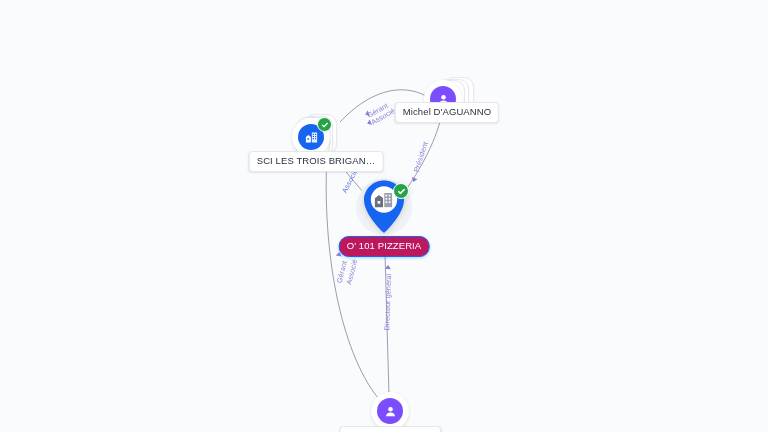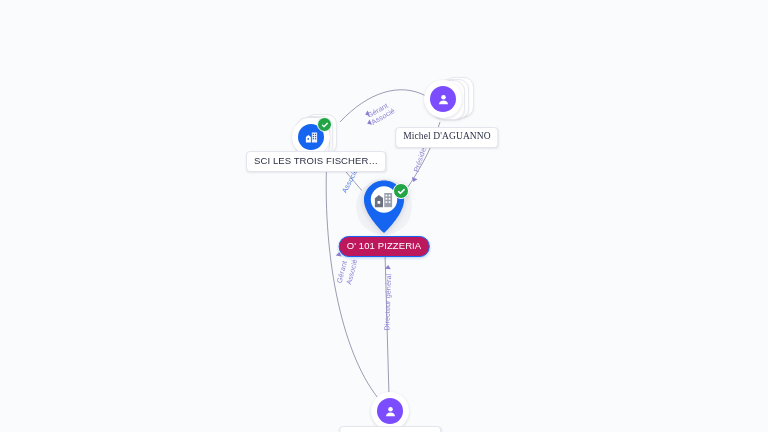--- a/index.html
+++ b/index.html
@@ -212,36 +212,36 @@
           <rect x="5.5" y="13" width="2.5" height="2.5" fill="#1565f0"></rect>
         </svg>
       </div>
       <div class="badge-check" style="right:-2px; top:-1px;">
         <svg width="8" height="8" viewBox="0 0 12 12" aria-hidden="true">
           <path d="M2.2 6.2l2.3 2.3 5-5" fill="none" stroke="#ffffff" stroke-width="2" stroke-linecap="round" stroke-linejoin="round"></path>
         </svg>
       </div>
     </div>
   </div>
-  <div class="node-label" style="left:316px; top:151px;">SCI LES TROIS FISCHER…</div>
+  <div class="node-label" style="left:316px; top:151px;">SCI LES TROIS BRIGAN…</div>
 
   <div class="node" style="left:447px; top:99px; width:58px; height:52px;">
     <div class="stack" style="left:26px; top:4px; width:28px; height:38px;"></div>
     <div class="stack" style="left:21px; top:6px; width:28px; height:38px;"></div>
     <div class="stack" style="left:15px; top:7px; width:30px; height:38px; border-radius:11px;"></div>
     <div class="avatar-ring" style="position:absolute; left:6px; top:7px;">
       <div class="avatar-disc person">
         <svg width="15" height="15" viewBox="0 0 24 24" aria-hidden="true">
           <circle cx="12" cy="8.5" r="3.6" fill="#ffffff"></circle>
           <path d="M4.8 19.5c0-3.8 3.2-6 7.2-6s7.2 2.2 7.2 6z" fill="#ffffff"></path>
         </svg>
       </div>
     </div>
   </div>
-  <div class="node-label" style="left:447px; top:127px;font-family:Liberation Serif, serif;">Michel D'AGUANNO</div>
+  <div class="node-label" style="left:447px; top:102px;">Michel D'AGUANNO</div>
 
   <div class="node" style="left:384px; top:212px; width:56px; height:62px;">
     <div class="pin-halo"></div>
     <div class="pin-wrap" style="position:absolute; left:1px; top:-4px;">
       <svg width="54" height="60" viewBox="0 0 54 60" aria-hidden="true">
         <path d="M27 3.5c-11 0-20 8.7-20 19.5 0 13.5 16.3 29.5 19.1 32.3.5.5 1.3.5 1.8 0C30.7 52.5 47 36.5 47 23 47 12.2 38 3.5 27 3.5z" fill="#1565f0"></path>
         <circle cx="27" cy="22.5" r="13.2" fill="#ffffff"></circle>
       </svg>
       <div style="position:absolute; left:15px; top:11px;">
         <svg width="23" height="23" viewBox="0 0 24 24" aria-hidden="true">

